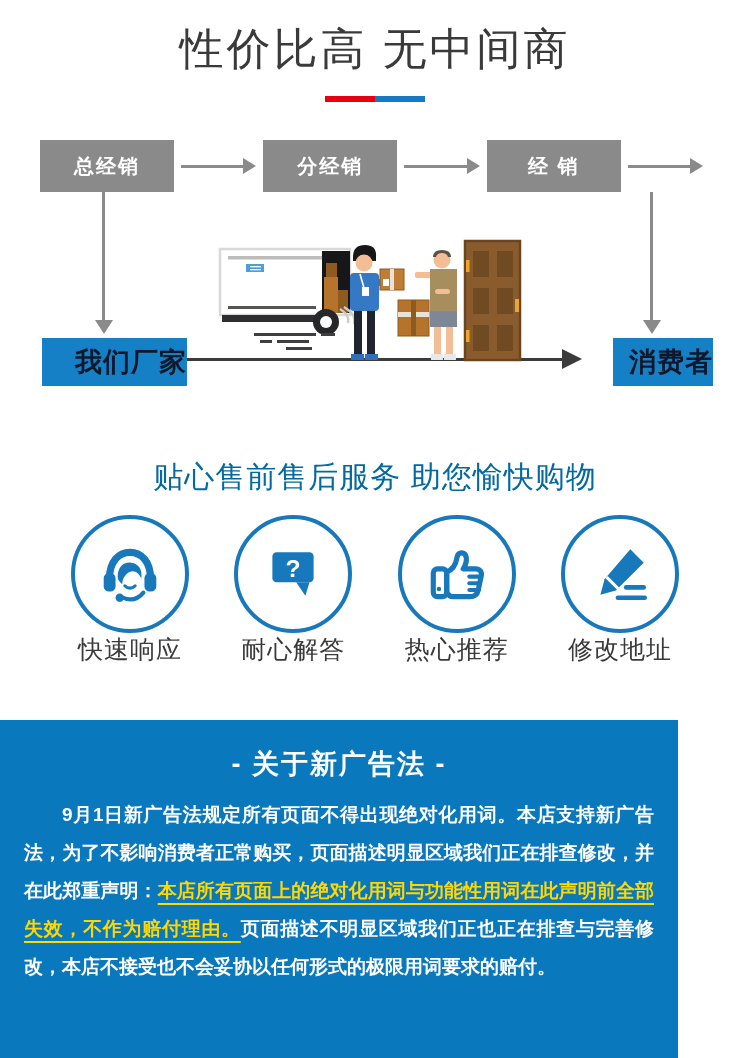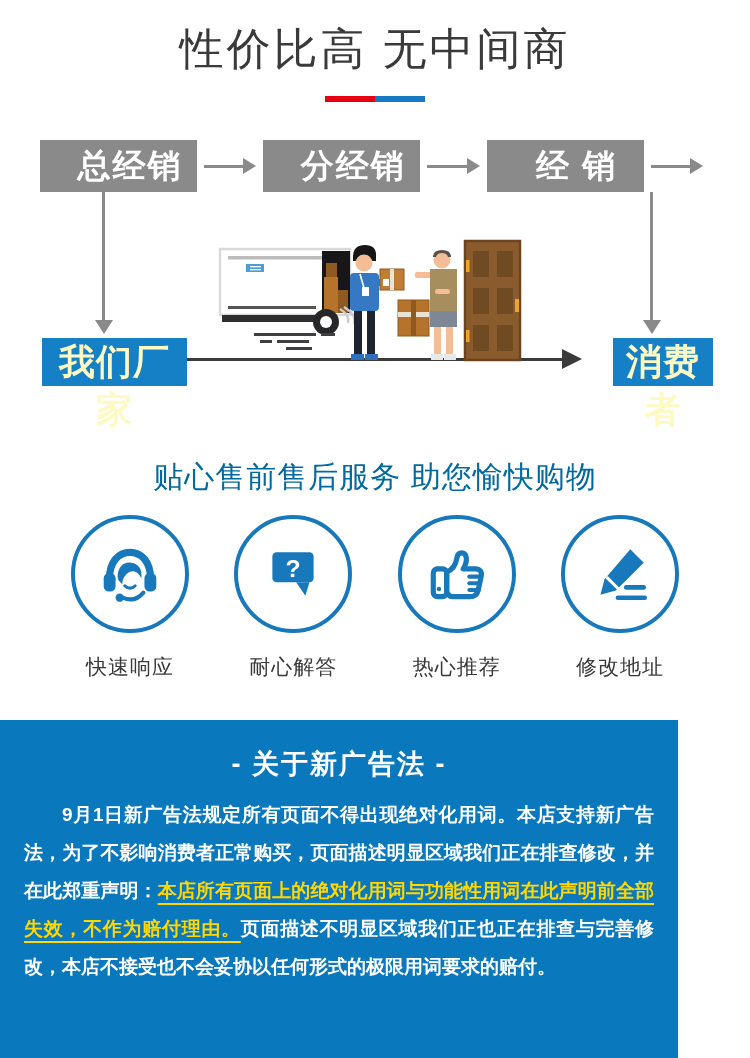--- a/index.html
+++ b/index.html
@@ -9,56 +9,56 @@
   
   .main-title{position:absolute;top:20px;left:0;width:750px;text-align:center;
     font-size:44px;font-weight:normal;color:#3a3a3a;letter-spacing:3px;}
   .title-underline{position:absolute;top:96px;left:325px;width:100px;height:6px;display:flex;}
   .title-underline .red{flex:1;background:#e60012;}
   .title-underline .blue{flex:1;background:#1779c4;}
 
   
   .chain-row{position:absolute;top:140px;left:40px;width:670px;display:flex;align-items:center;}
   .chain-box{width:134px;height:52px;background:#8a8a8a;color:#ffffff;
-    font-size:33px;font-weight:bold;line-height:52px;text-align:center;letter-spacing:2px;flex:none;padding-left:23px;}
+    font-size:20px;font-weight:bold;line-height:52px;text-align:center;letter-spacing:2px;flex:none;}
   .chain-arrow{flex:1;display:flex;align-items:center;padding:0 7px;}
   .chain-arrow .line{flex:1;height:3px;background:#8a8a8a;}
   .chain-arrow .tri{width:0;height:0;border-top:8px solid transparent;
     border-bottom:8px solid transparent;border-left:13px solid #8a8a8a;}
 
   .v-line{position:absolute;width:3px;background:#8a8a8a;}
   .v-line.left{left:102px;top:192px;height:128px;}
   .v-line.right{left:650px;top:192px;height:128px;}
   .v-head{position:absolute;width:0;height:0;border-left:9px solid transparent;
     border-right:9px solid transparent;border-top:14px solid #8a8a8a;}
   .v-head.left{left:95px;top:320px;}
   .v-head.right{left:643px;top:320px;}
 
   .h-line{position:absolute;left:186px;top:358px;width:380px;height:3px;background:#3b3b3b;}
   .h-head{position:absolute;left:562px;top:349px;width:0;height:0;
     border-top:10px solid transparent;border-bottom:10px solid transparent;border-left:20px solid #3b3b3b;}
 
-  .blue-box{position:absolute;top:338px;height:48px;background:#1580c6;color:#fef9c3;
-    font-size:36px;font-weight:bold;line-height:48px;text-align:center;letter-spacing:1px;}
+  .blue-box{position:absolute;top:338px;height:48px;background:#1580c6;color:#0f172a;
+    font-size:27px;font-weight:bold;line-height:48px;text-align:right;letter-spacing:1px;}
   .blue-box.factory{left:42px;width:145px;}
   .blue-box.consumer{left:613px;width:100px;}
 
   .illustration{position:absolute;left:180px;top:227px;width:390px;height:136px;}
 
   .flow-caption{position:absolute;top:386px;left:175px;width:400px;text-align:center;
     font-size:17.5px;line-height:27px;color:#3c3c3c;}
 
   
   .services-title{position:absolute;top:457px;left:0;width:750px;text-align:center;
     font-size:30px;color:#0369a1;letter-spacing:1px;}
   .services-row{position:absolute;top:515px;left:65px;width:620px;display:flex;justify-content:space-between;}
   .service-item{width:130px;display:flex;flex-direction:column;align-items:center;}
   .service-circle{width:110px;height:110px;border-radius:50%;border:4px solid #1878bc;background:#ffffff;
     display:flex;align-items:center;justify-content:center;}
-  .service-label{margin-top:20px;font-size:21px;color:#3a3a3a;letter-spacing:1px;}
+  .service-label{font-size:25px;color:#3a3a3a;letter-spacing:1px;}
 
   
   .notice{position:absolute;top:720px;left:0;width:678px;height:338px;background:#0a78bd;
     box-sizing:border-box;padding:26px 24px 0 24px;color:#ffffff;}
   .notice-title{text-align:center;font-size:27px;font-weight:bold;letter-spacing:2px;}
   .notice-body{margin-top:14px;font-size:19px;font-weight:bold;line-height:38px;
     text-align:justify;text-indent:2em;}
   .notice-body .hl{color:#ffd800;text-decoration:underline;text-decoration-thickness:2px;text-underline-offset:6px;}
   .notice-p2{font-size:19px;font-weight:bold;line-height:38px;text-indent:2em;}
 </style>

